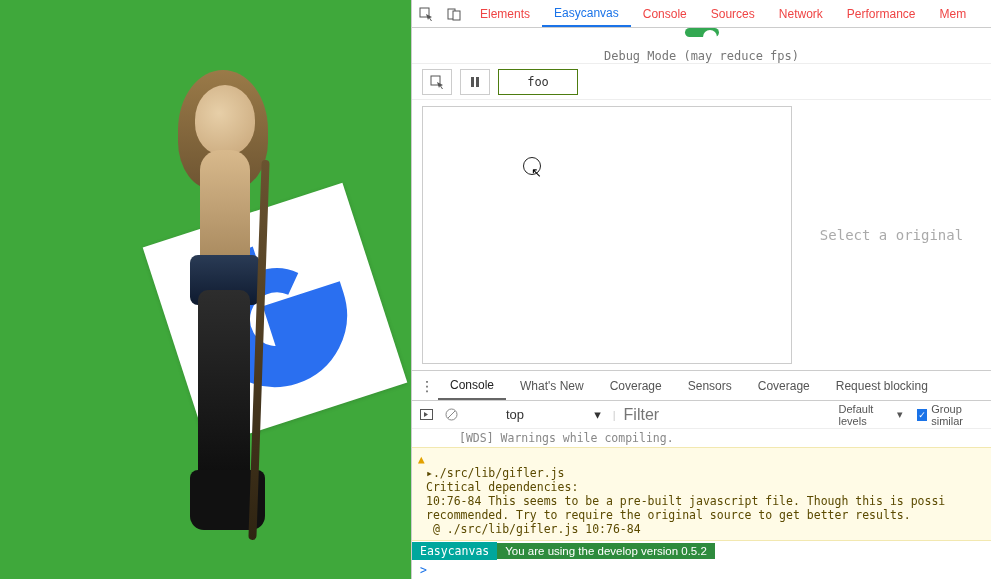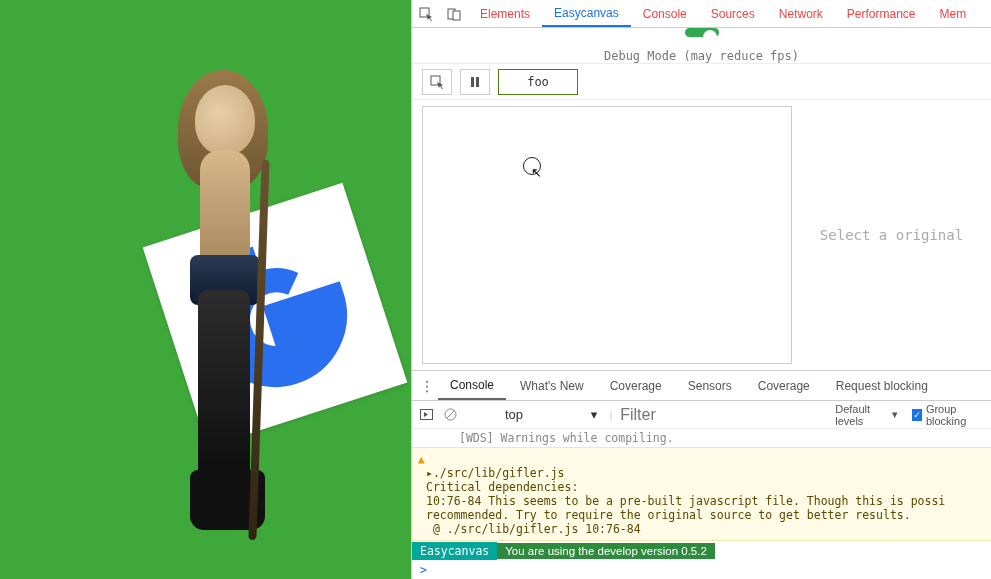--- a/index.html
+++ b/index.html
@@ -175,21 +175,21 @@
           <span>top</span>
           <span>▾</span>
         </div>
         <span style="color:#ccc">|</span>
         <input class="filter-input" placeholder="Filter" style="">
         <div class="level-sel">
           <span>Default levels</span>
           <span>▾</span>
           <span style="width:8px"></span>
           <span class="chk">✓</span>
-          <span>Group blocking</span>
+          <span>Group similar</span>
         </div>
       </div>
 
       <div class="console-body">
         <div class="dim-line">[WDS] Warnings while compiling.</div>
         <div class="warn-block">
           <span class="tri">▲</span>
           <div class="lines">
 ▸<span>./src/lib/gifler.js</span>
 <span>Critical dependencies:</span>

